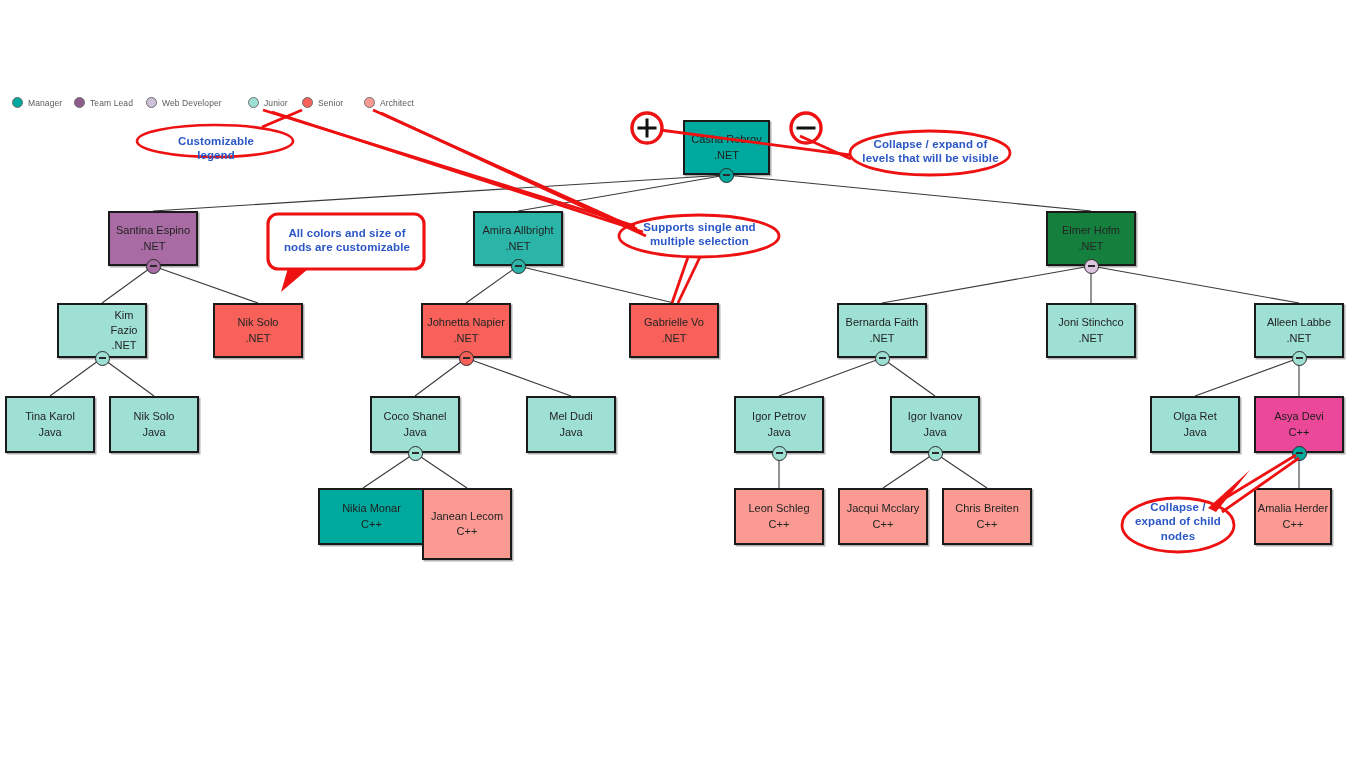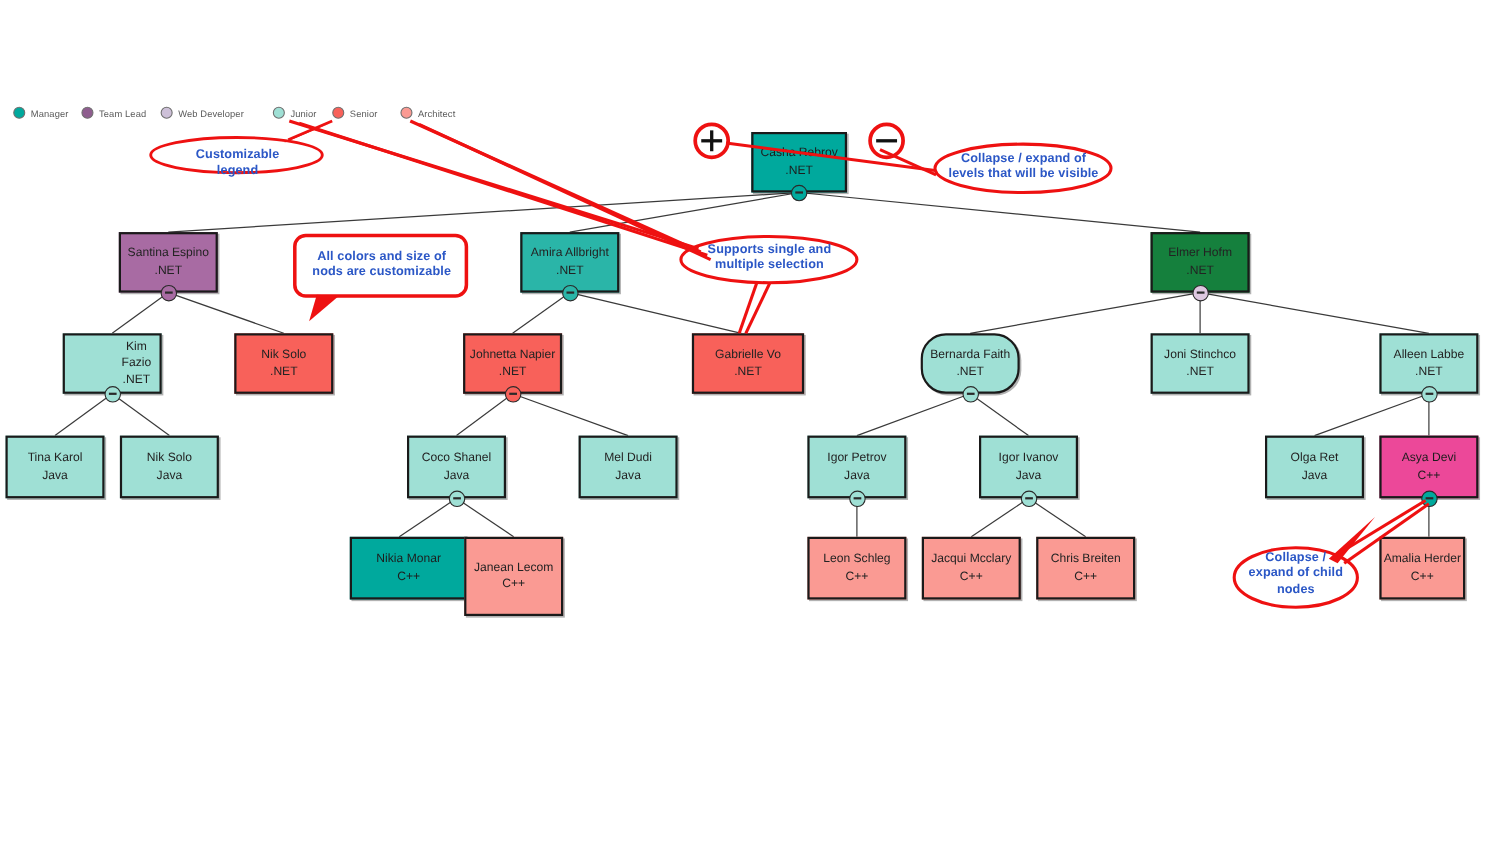--- a/index.html
+++ b/index.html
@@ -201,25 +201,25 @@
       <div class="handle" style="left: 94.5px; top: 350.5px; background: rgb(159, 224, 213);"></div>
       <div class="node" style="left: 213px; top: 303px; width: 90px; height: 55px; background: rgb(248, 97, 90);">
         <span class="nm">Nik Solo</span>
         <span class="rl">.NET</span>
       </div>
       <div class="node" style="left: 421px; top: 303px; width: 90px; height: 55px; background: rgb(248, 97, 90);">
         <span class="nm">Johnetta Napier</span>
         <span class="rl">.NET</span>
       </div>
       <div class="handle" style="left: 458.5px; top: 350.5px; background: rgb(248, 97, 90);"></div>
-      <div class="node" style="left: 629px; top: 303px; width: 102px; height: 55px; background: rgb(248, 97, 90);">
+      <div class="node" style="left: 629px; top: 303px; width: 90px; height: 55px; background: rgb(248, 97, 90);">
         <span class="nm">Gabrielle Vo</span>
         <span class="rl">.NET</span>
       </div>
-      <div class="node" style="left: 837px; top: 303px; width: 90px; height: 55px; background: rgb(159, 224, 213); border-radius: 23px;">
+      <div class="node" style="left: 837px; top: 303px; width: 90px; height: 55px; background: rgb(159, 224, 213);">
         <span class="nm">Bernarda Faith</span>
         <span class="rl">.NET</span>
       </div>
       <div class="handle" style="left: 874.5px; top: 350.5px; background: rgb(159, 224, 213);"></div>
       <div class="node" style="left: 1046px; top: 303px; width: 90px; height: 55px; background: rgb(159, 224, 213);">
         <span class="nm">Joni Stinchco</span>
         <span class="rl">.NET</span>
       </div>
       <div class="node" style="left: 1254px; top: 303px; width: 90px; height: 55px; background: rgb(159, 224, 213);">
         <span class="nm">Alleen Labbe</span>

